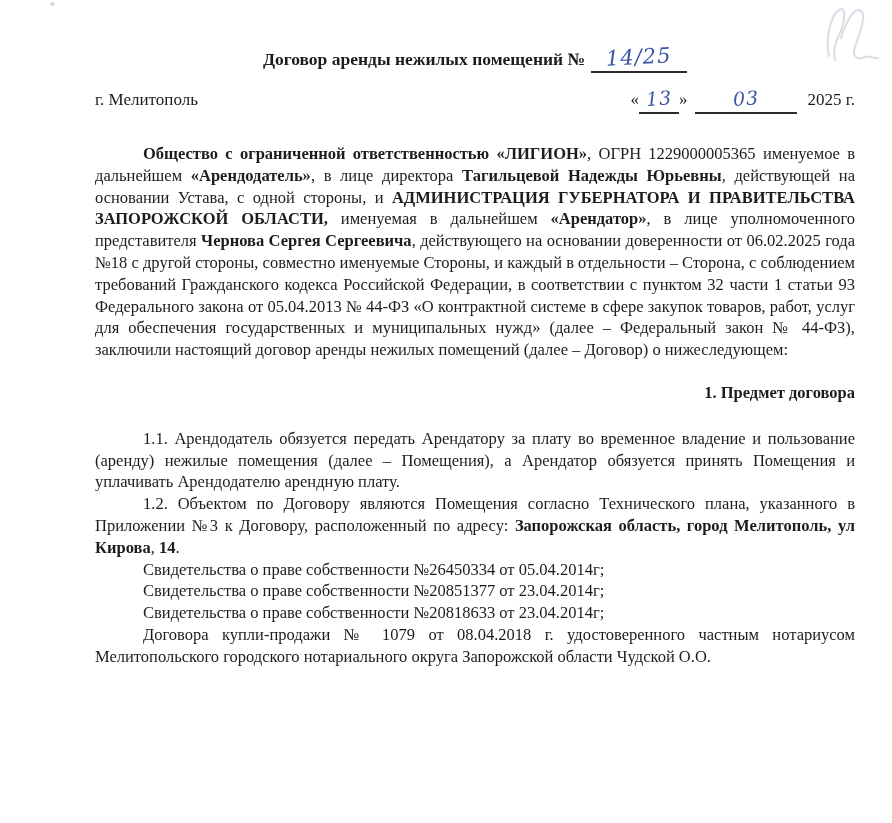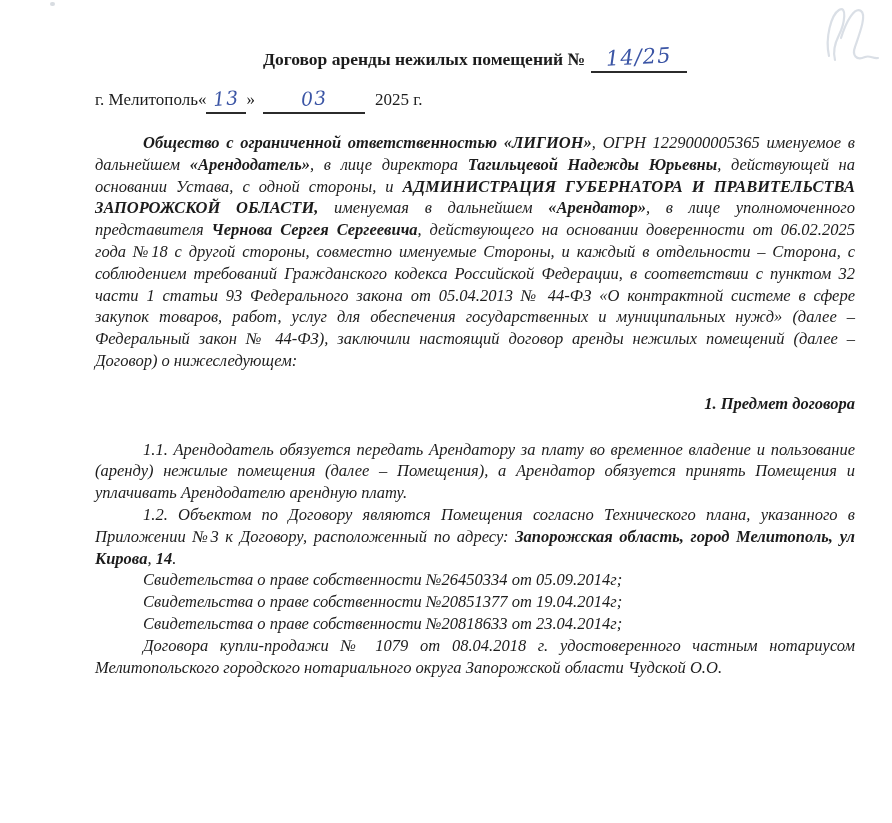--- a/index.html
+++ b/index.html
@@ -50,25 +50,25 @@
   }
   .number-slot { min-width: 96px; margin-left: 6px; }
   .number-slot .hw {
     display: inline-block;
     font-size: 21px;
     transform: rotate(-3deg) translateY(-1px);
     letter-spacing: 1px;
   }
   .meta-row {
     display: flex;
-    justify-content: flex-start;
+    justify-content: space-between;
     align-items: baseline;
     font-size: 17px;
     line-height: 24px;
-    margin-bottom: 18px;
+    margin-bottom: 29px;
   }
   .date-group { white-space: nowrap; }
   .day-slot { min-width: 40px; }
   .day-slot .hw, .month-slot .hw {
     display: inline-block;
     font-size: 19px;
     transform: rotate(-4deg);
     letter-spacing: 1px;
   }
   .month-slot { min-width: 102px; margin: 0 10px 0 8px; }
@@ -89,21 +89,21 @@
     white-space: nowrap;
     overflow: hidden;
   }
   .ikz-slot .hw {
     display: inline-block;
     font-size: 18px;
     letter-spacing: 1.5px;
     transform: rotate(-0.6deg);
   }
   .body-text { font-size: 16.5px; line-height: 21.8px; }
-  .body-text p { margin: 0; font-style: italic; }
+  .body-text p { margin: 0; }
   .para { text-align: justify; text-indent: 48px; }
   .line { text-align: left; text-indent: 48px; }
   .heading {
     text-align: right;
     font-weight: bold;
     text-indent: 0;
     margin: 21px 0 24px 0 !important;
   }
   b { font-weight: bold; }
 </style>
@@ -129,19 +129,19 @@
       <span>«</span><span class="slot day-slot"><span class="hw">13</span></span><span>»</span><span class="slot month-slot"><span class="hw">03</span></span><span>2025 г.</span>
     </span>
   </div>
 
 
   <div class="body-text">
       <p class="para"><b>Общество с ограниченной ответственностью «ЛИГИОН»</b><span>, ОГРН 1229000005365 именуемое в дальнейшем  </span><b>«Арендодатель»</b><span>, в лице директора </span><b>Тагильцевой Надежды Юрьевны</b><span>, действующей на основании Устава, с одной стороны, и </span><b>АДМИНИСТРАЦИЯ ГУБЕРНАТОРА И ПРАВИТЕЛЬСТВА ЗАПОРОЖСКОЙ ОБЛАСТИ,</b><span> именуемая в дальнейшем </span><b>«Арендатор»</b><span>, в лице уполномоченного представителя </span><b>Чернова Сергея Сергеевича</b><span>, действующего на основании доверенности от 06.02.2025 года №18 с другой стороны, совместно именуемые Стороны, и каждый в отдельности – Сторона, с соблюдением требований Гражданского кодекса Российской Федерации, в соответствии с пунктом 32 части 1 статьи 93 Федерального закона от 05.04.2013 № 44-ФЗ «О контрактной системе в сфере закупок товаров, работ, услуг для обеспечения государственных и муниципальных нужд» (далее – Федеральный закон № 44-ФЗ), заключили настоящий договор аренды нежилых помещений (далее – Договор) о нижеследующем:</span></p>
       <p class="heading"><b>1. Предмет договора</b></p>
       <p class="para"><span>1.1. Арендодатель обязуется передать Арендатору за плату во временное владение и пользование (аренду) нежилые помещения (далее – Помещения), а Арендатор обязуется принять Помещения и уплачивать Арендодателю арендную плату.</span></p>
       <p class="para"><span>1.2. Объектом по Договору являются Помещения согласно Технического плана, указанного в Приложении №3 к Договору, расположенный по адресу: </span><b>Запорожская область, город Мелитополь, ул Кирова</b><span>, </span><b>14</b><span>.</span></p>
-      <p class="line"><span>Свидетельства о праве собственности №26450334 от 05.09.2014г;</span></p>
-      <p class="line"><span>Свидетельства о праве собственности №20851377 от 19.04.2014г;</span></p>
+      <p class="line"><span>Свидетельства о праве собственности №26450334 от 05.04.2014г;</span></p>
+      <p class="line"><span>Свидетельства о праве собственности №20851377 от 23.04.2014г;</span></p>
       <p class="line"><span>Свидетельства о праве собственности №20818633 от 23.04.2014г;</span></p>
       <p class="para"><span>Договора купли-продажи № 1079 от 08.04.2018 г. удостоверенного частным нотариусом Мелитопольского городского нотариального округа Запорожской области Чудской О.О.</span></p>
     </div>
 
 </div>
 
 </body></html>

